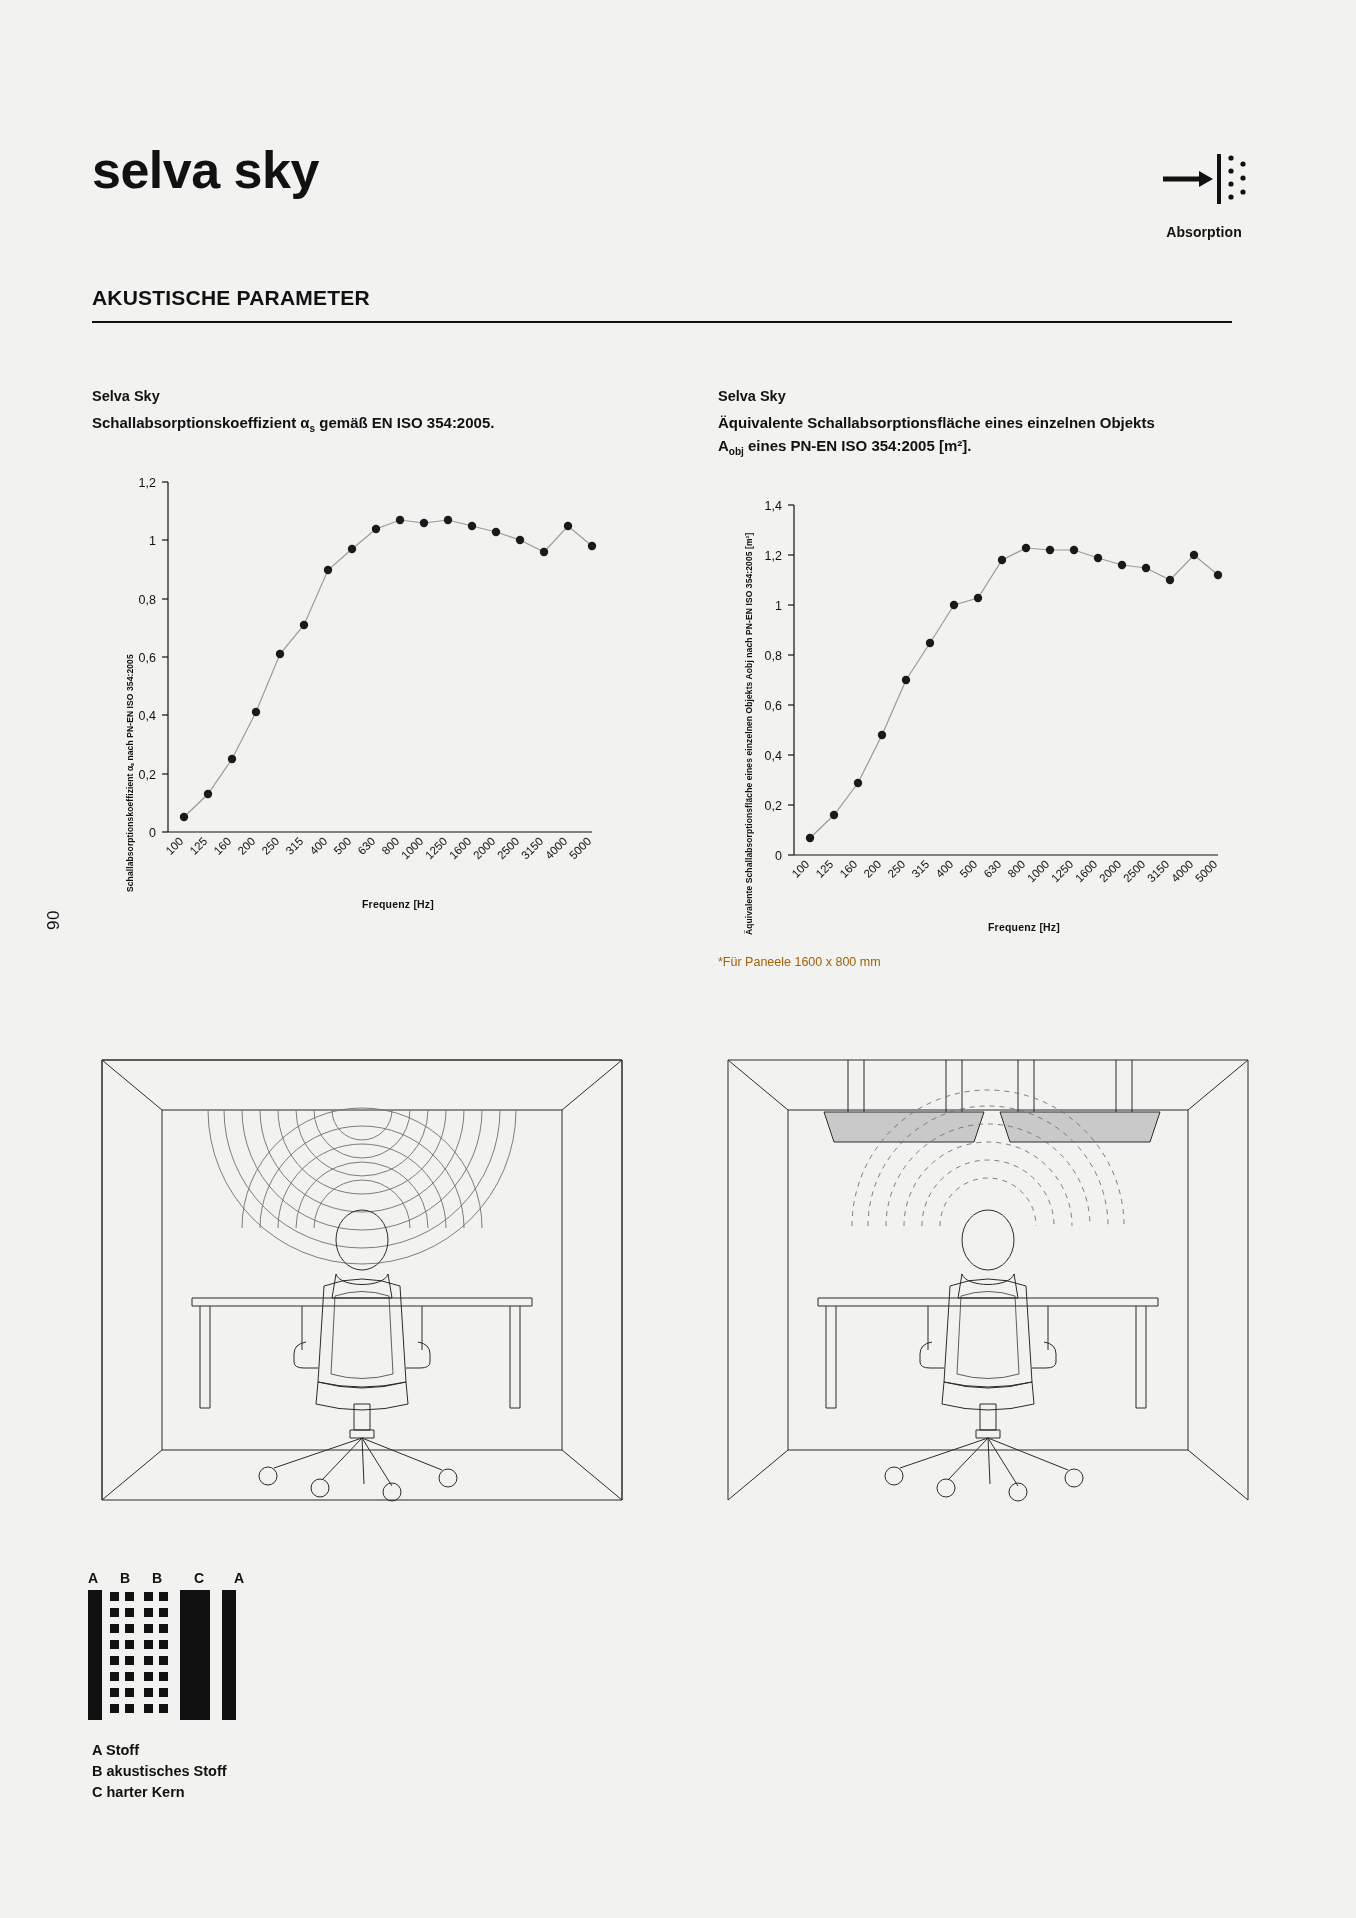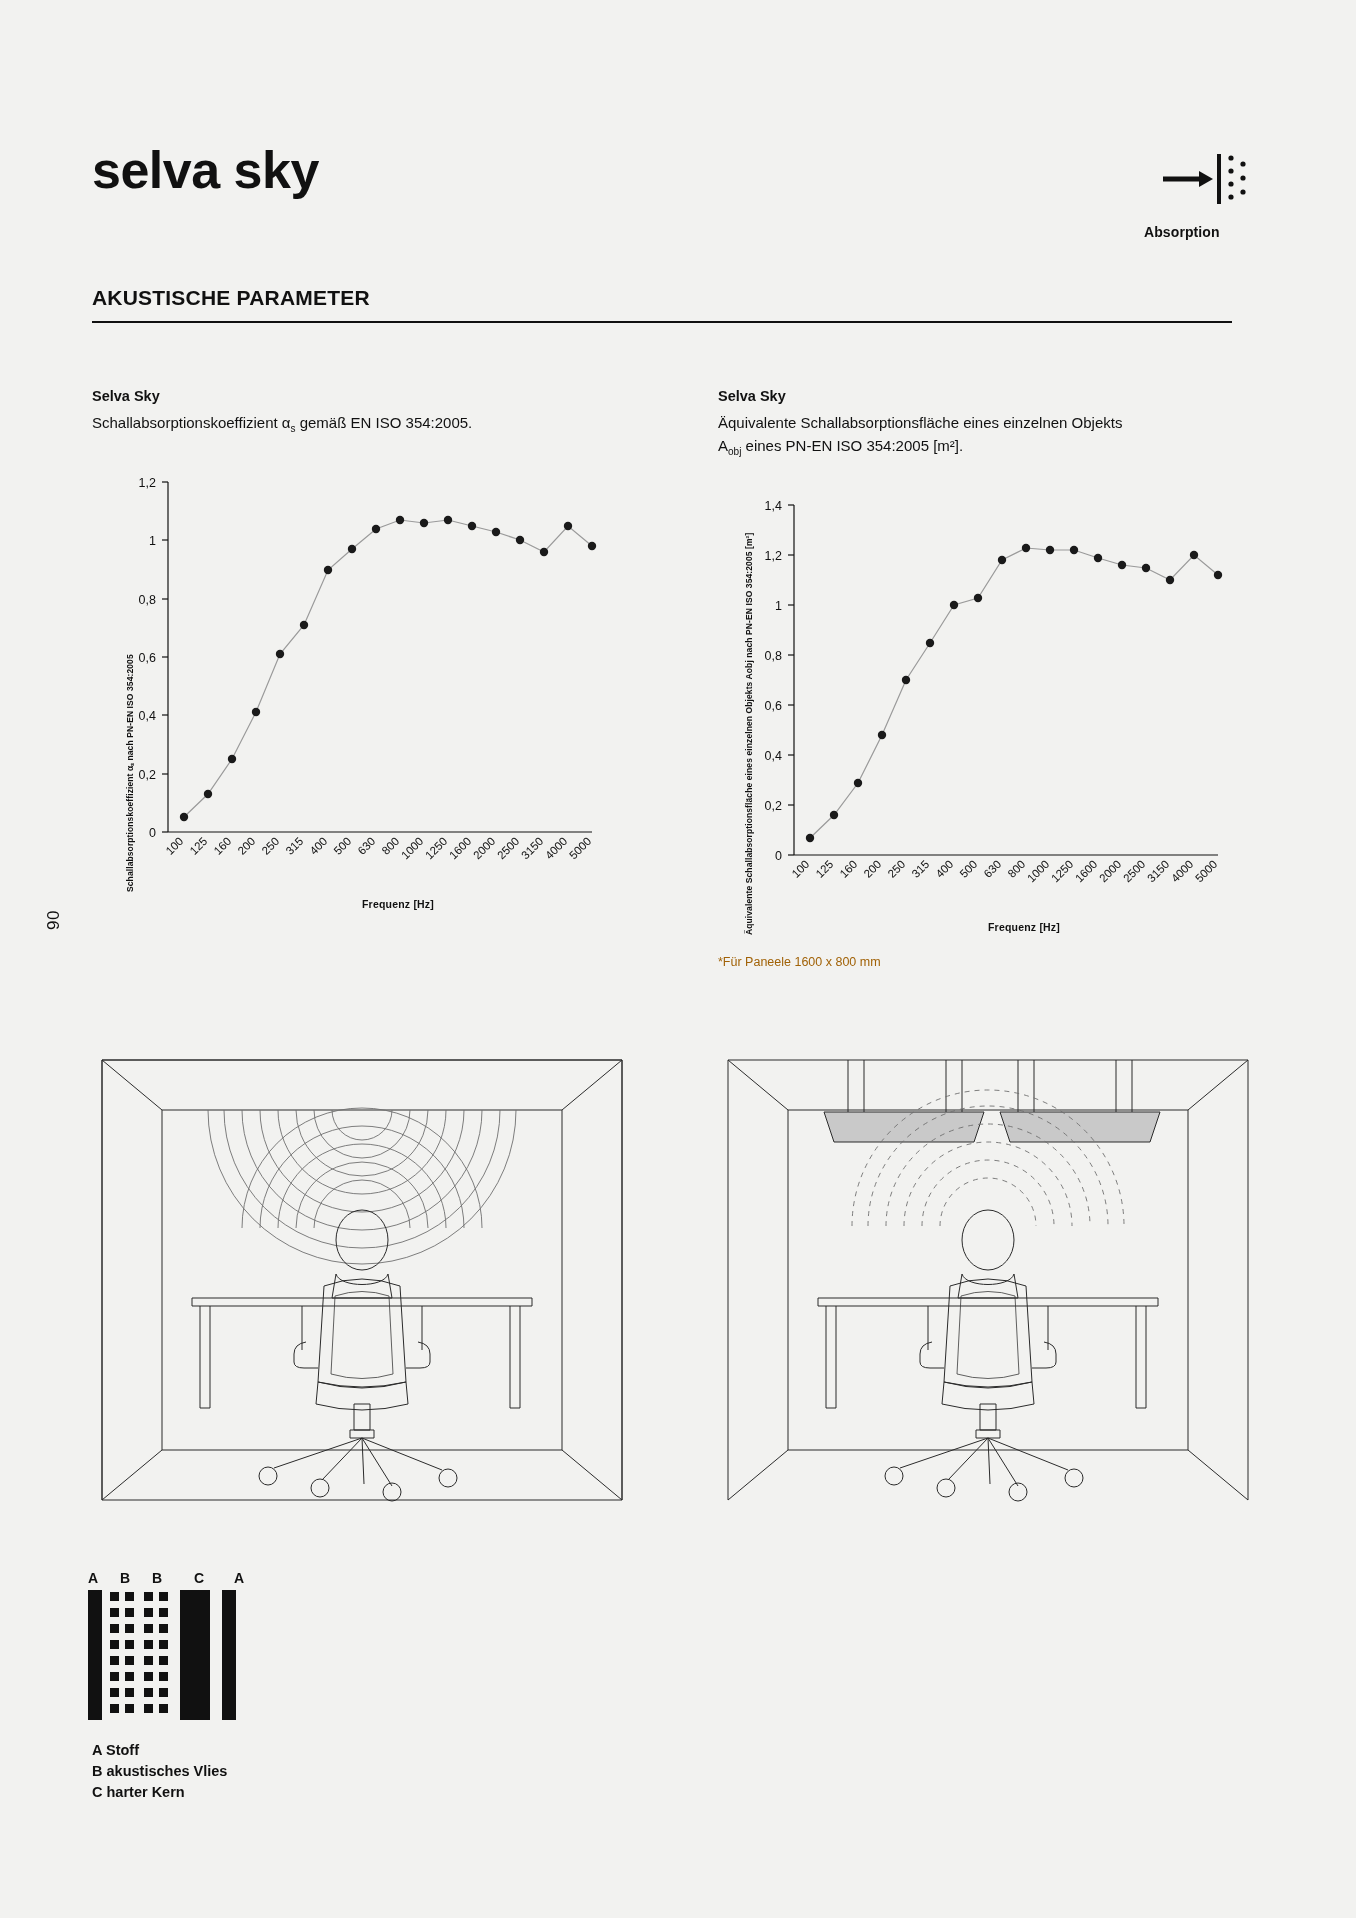--- a/index.html
+++ b/index.html
@@ -28,20 +28,21 @@
     font-size: 52px;
     font-weight: 700;
     letter-spacing: -0.5px;
     color: #111;
   }
   .absorption-mark {
     position: absolute;
     right: 92px;
     top: 148px;
     width: 120px;
+    text-align: center;
   }
   .absorption-mark svg { display: block; margin: 0 auto; }
   .absorption-label {
     margin-top: 14px;
     font-size: 14px;
     font-weight: 700;
     letter-spacing: 0.1px;
   }
   .section-title {
     position: absolute;
@@ -74,21 +75,21 @@
   .chart-block.left { left: 92px; top: 388px; }
   .chart-block.right { left: 718px; top: 388px; }
   .chart-head {
     font-size: 14.5px;
     font-weight: 700;
     margin-bottom: 8px;
   }
   .chart-sub {
     font-size: 15px;
     line-height: 1.5;
-    font-weight: 400;
+    font-weight: 700;
     color: #111;
   }
   .chart-sub sub { font-size: 10px; }
   .chart-area { position: relative; margin-top: 26px; height: 500px; }
   .chart-note {
     font-size: 12.5px;
     margin-top: 6px;
     color: #a16207;
   }
   .axis-title-y {
@@ -515,18 +516,18 @@
       </g>
 
       <rect x="92" y="0" width="30" height="130" fill="#111"></rect>
 
       <rect x="134" y="0" width="14" height="130" fill="#111"></rect>
     </svg>
   </div>
 
   <div class="layer-key">
     <div>A Stoff</div>
-    <div>B akustisches Vlies</div>
+    <div>B akustisches Stoff</div>
     <div>C harter Kern</div>
   </div>
 
 
 </div>
 
 </body></html>

